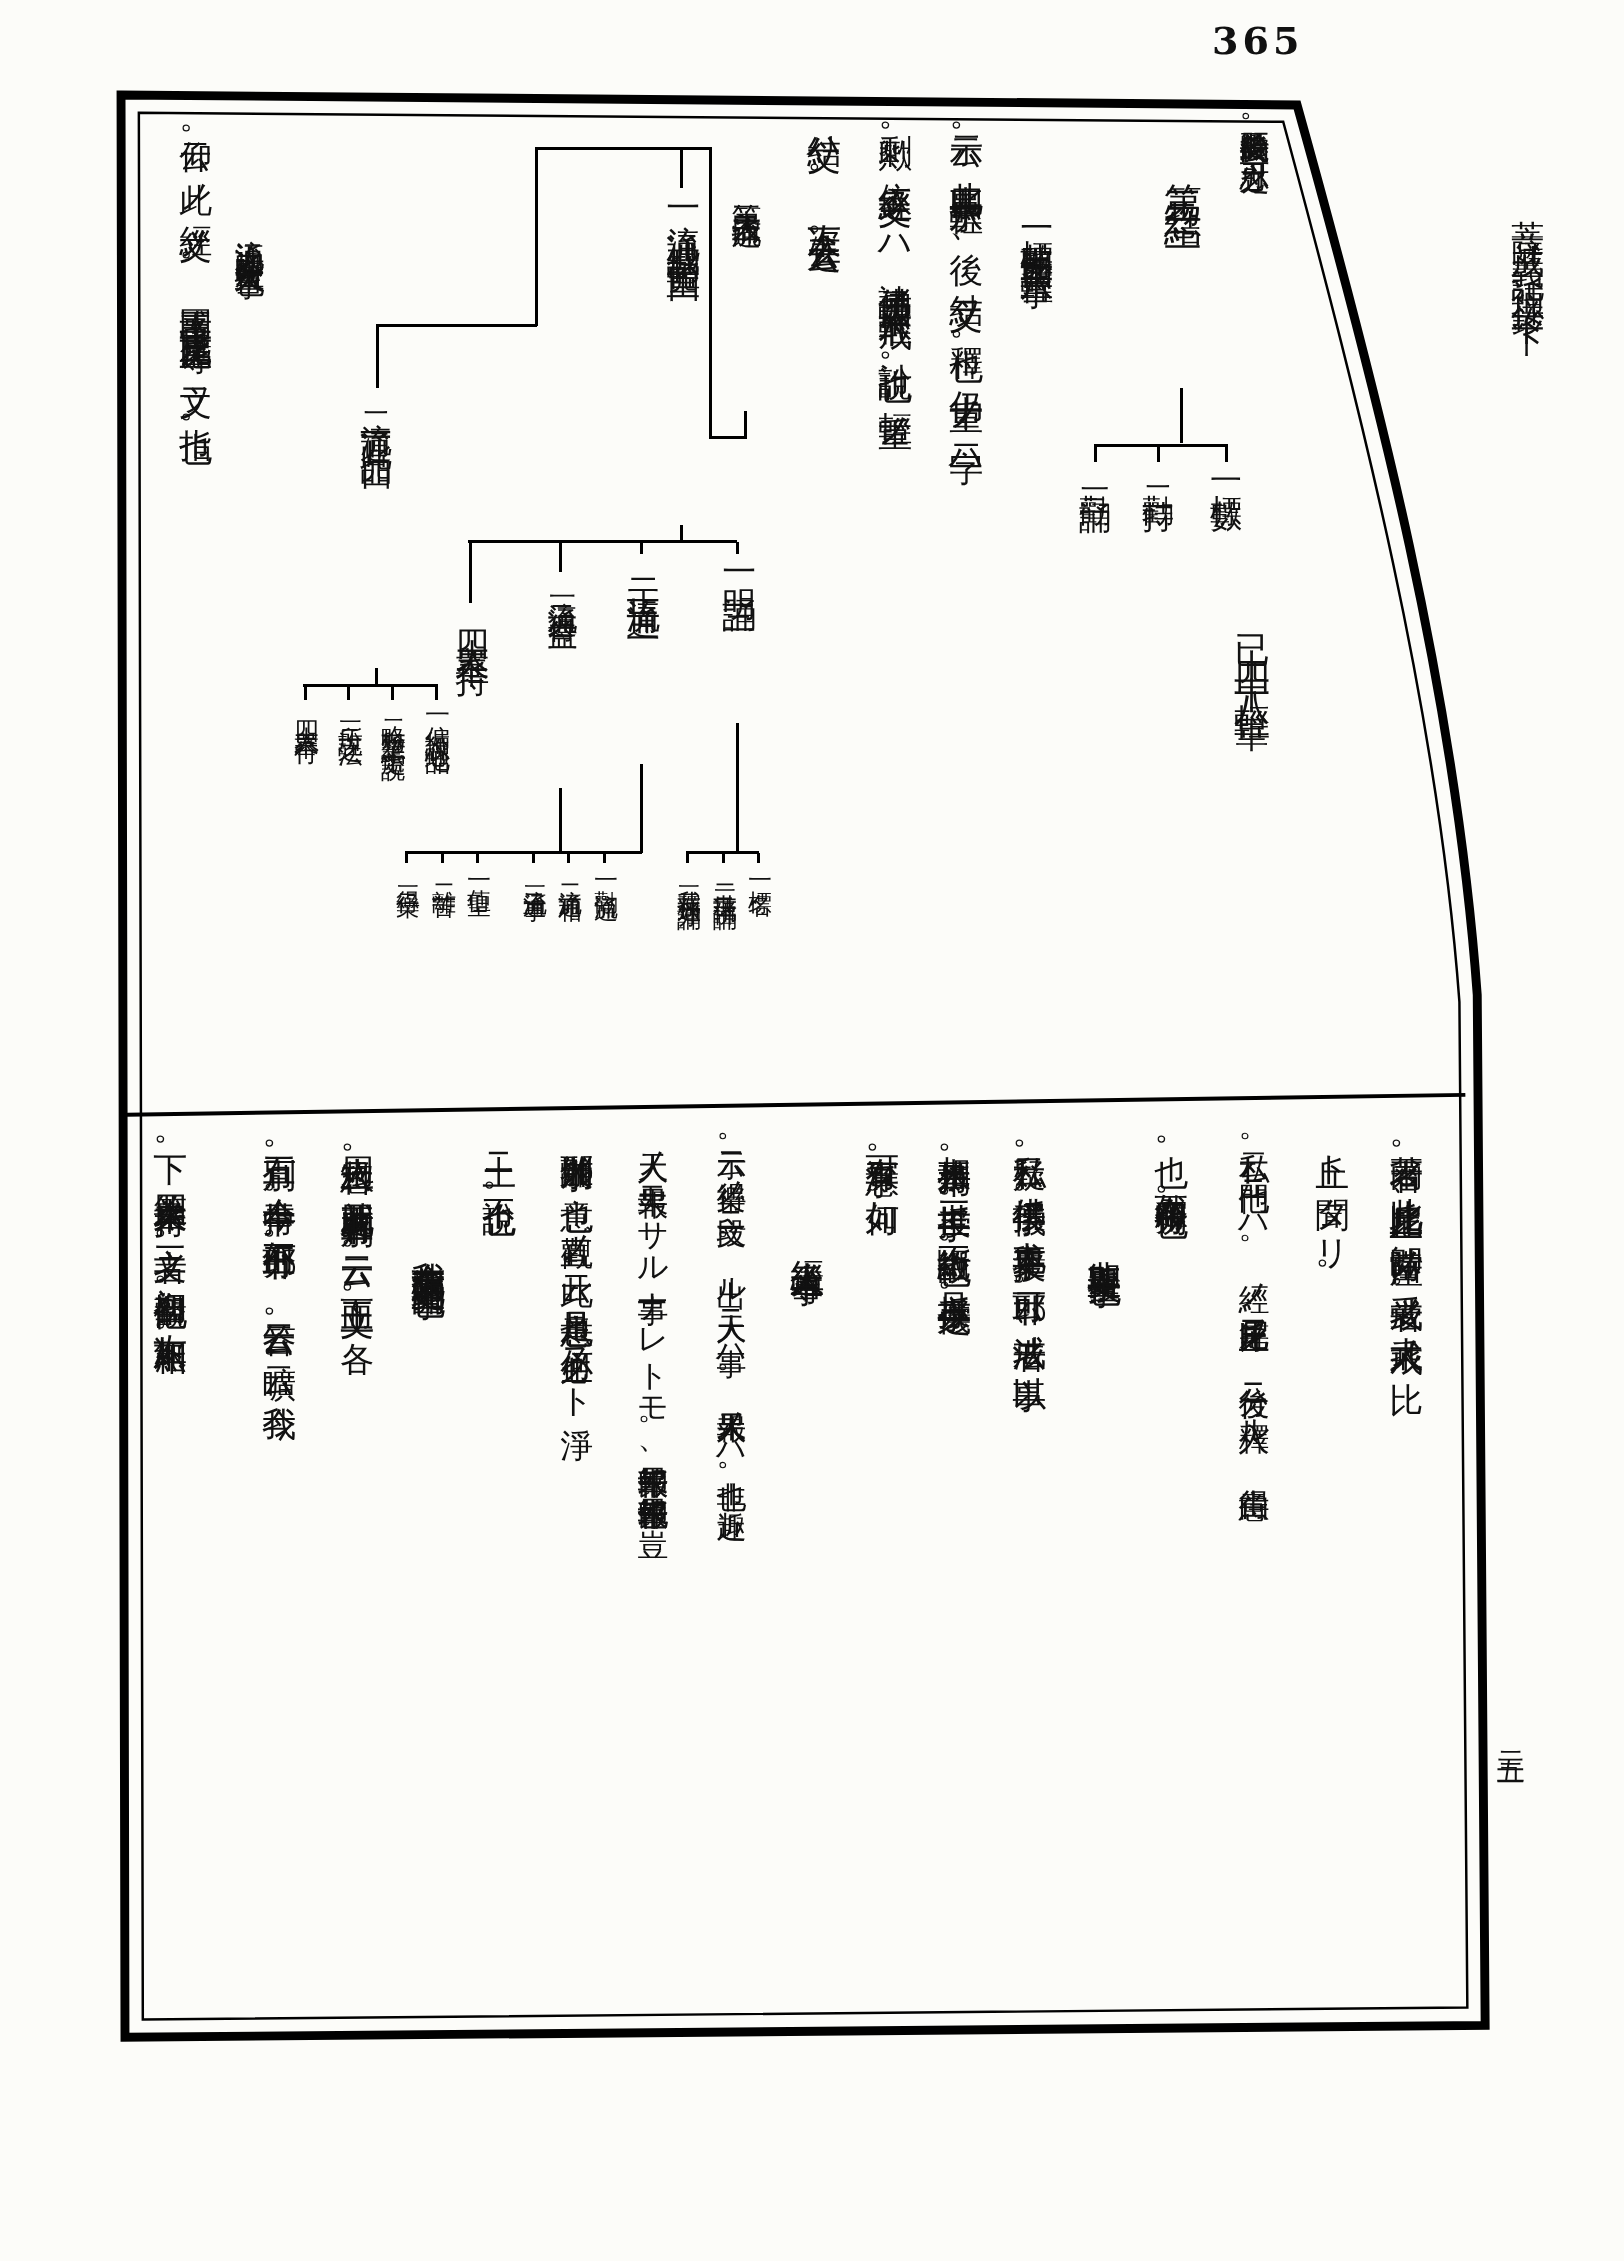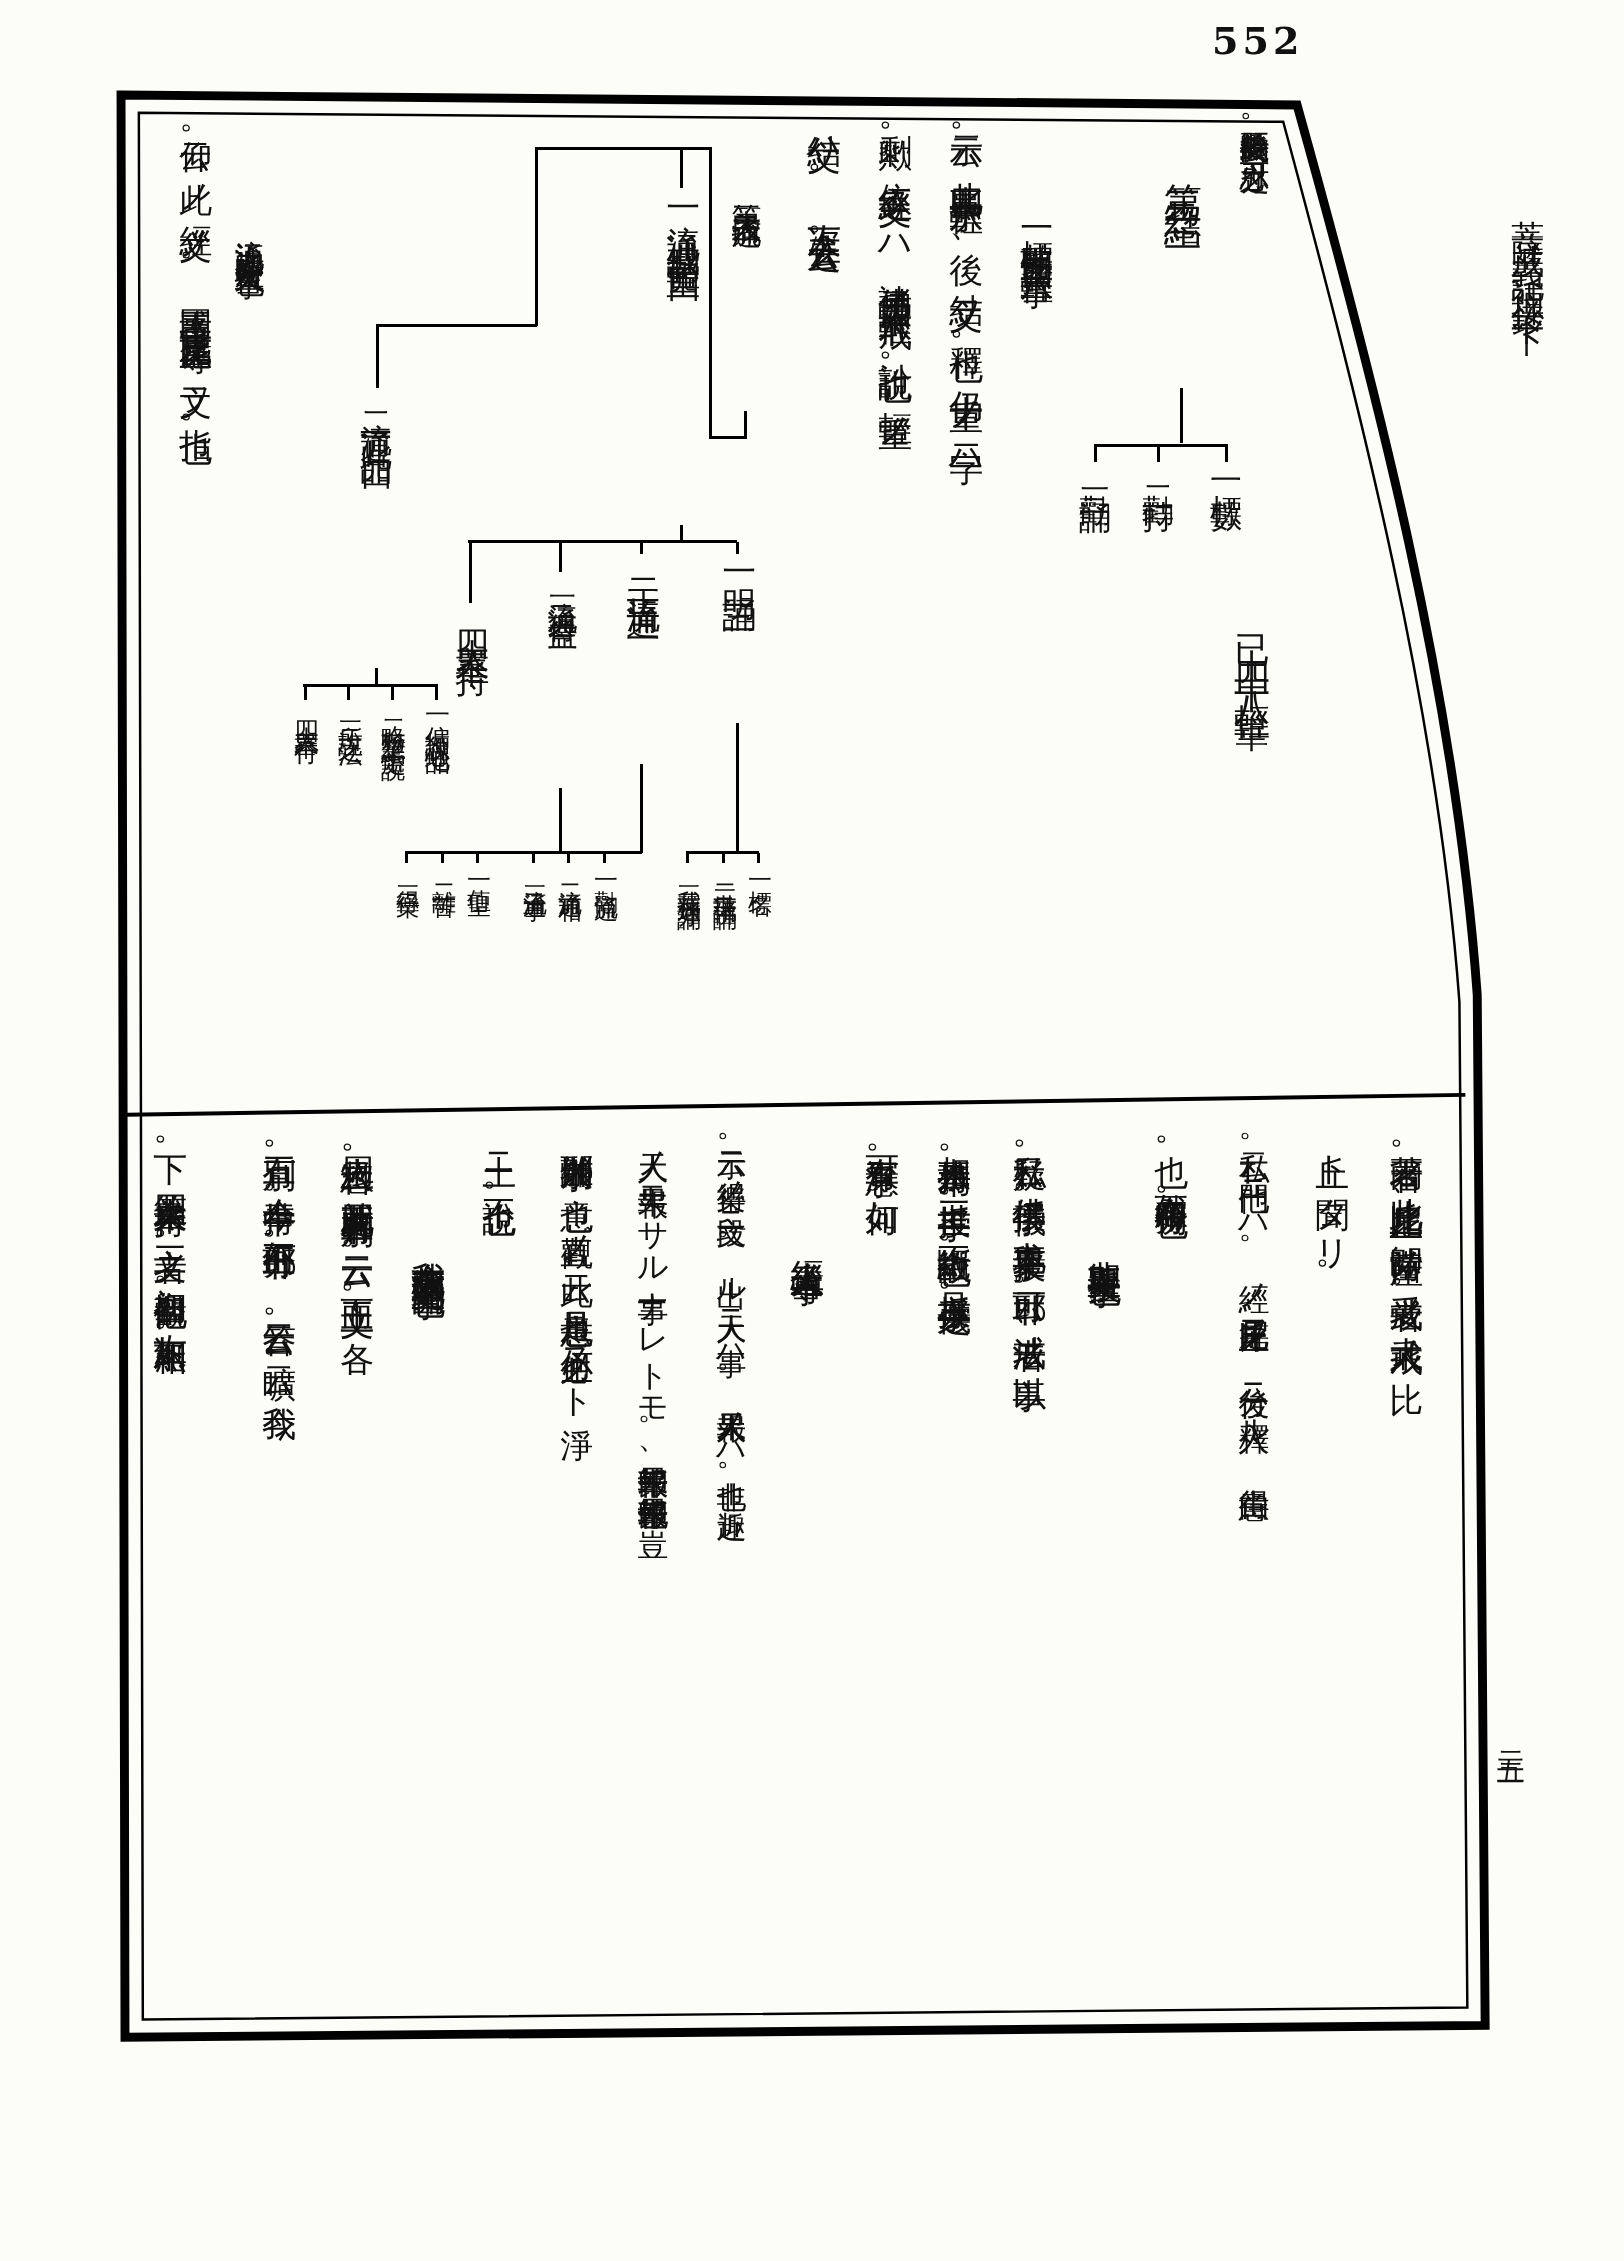--- a/index.html
+++ b/index.html
@@ -10,21 +10,21 @@
   .hl{position:absolute;height:3px;background:#000;}
   .vl{position:absolute;width:3px;background:#000;}
   .pagenum{position:absolute;font-family:"DejaVu Serif",serif;font-weight:bold;}
   svg.frame{position:absolute;left:0;top:0;}
 </style>
 </head>
 <body>
 
 <div id="page">
 
-  <div class="pagenum" style="left:1212px;top:18px;font-size:38px;letter-spacing:4px;">552</div>
+  <div class="pagenum" style="left:1212px;top:18px;font-size:38px;letter-spacing:4px;">365</div>
 
   <svg class="frame" width="1625" height="2261" viewBox="0 0 1641 2284">
     <path d="M122,96 L1310,106 C1392,400 1470,700 1492,1005 L1500,2046 L126,2058 Z" fill="none" stroke="#000" stroke-width="9"></path>
     <path d="M140,114 L1296,123 C1376,420 1452,716 1474,1012 L1482,2028 L144,2040 Z" fill="none" stroke="#000" stroke-width="2.5"></path>
     <line x1="128" y1="1126" x2="1480" y2="1106" stroke="#000" stroke-width="4"></line>
   </svg>
 
   <div class="vcol" style="left:1509px;top:194px;font-size:33px;letter-spacing:12px;">菩薩戒義記補接鈔下下</div>
   <div class="vcol" style="left:1495px;top:1731px;font-size:28px;letter-spacing:6px;">二五二</div>
 

